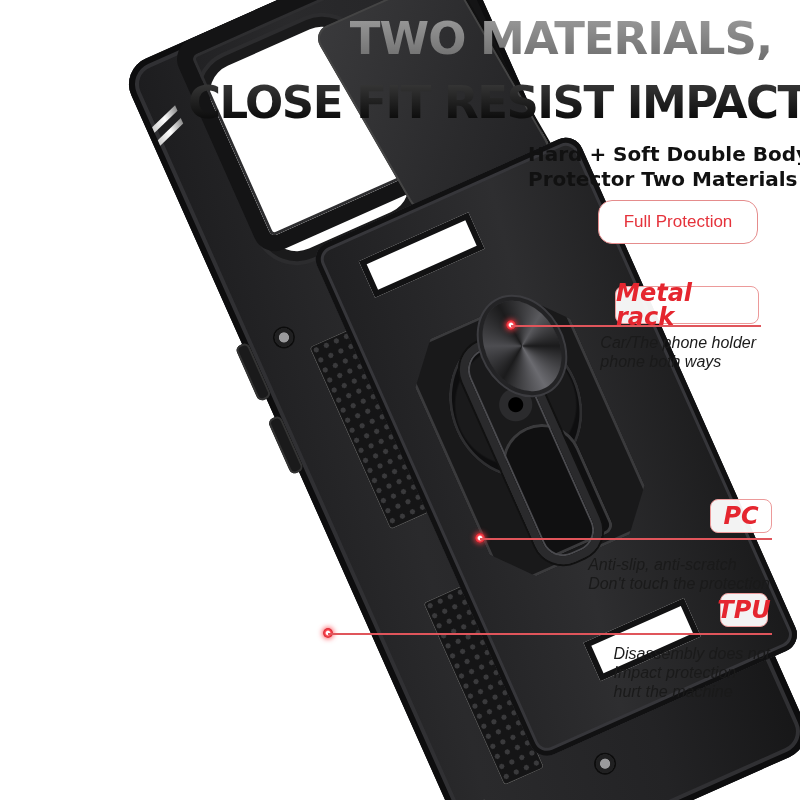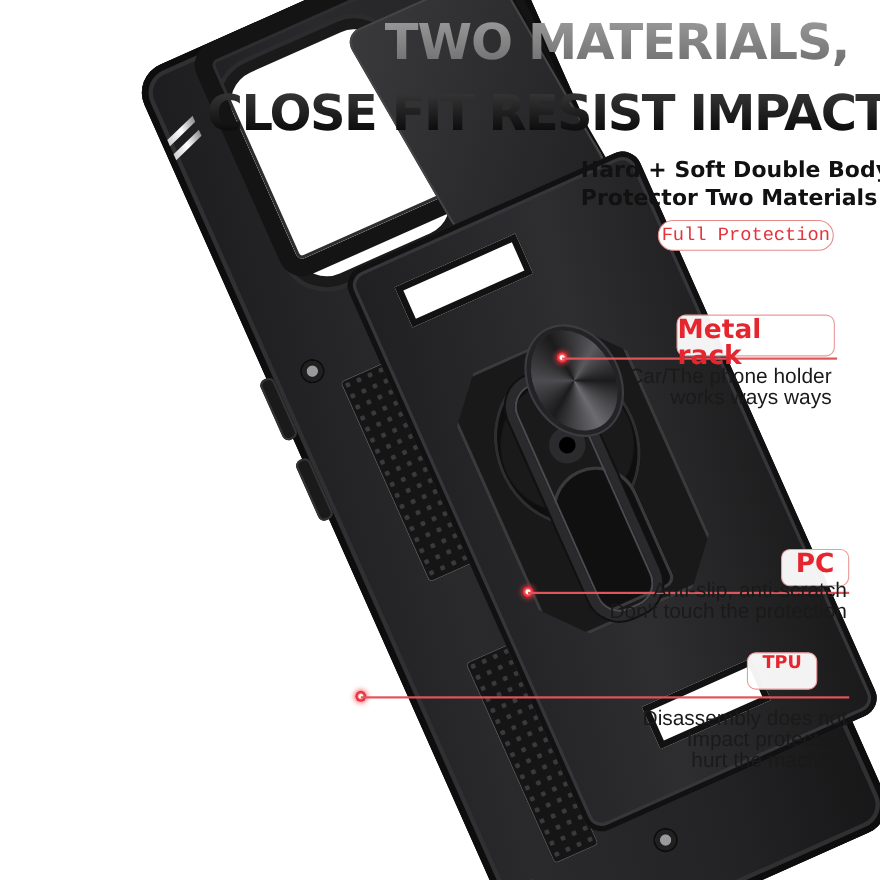--- a/index.html
+++ b/index.html
@@ -155,66 +155,67 @@
 
     .subhead {
       position: absolute; left: 528px; top: 142px;
       font-family: "DejaVu Sans", sans-serif;
       font-weight: 700; font-size: 20px; color: #111;
       line-height: 25px; white-space: nowrap;
     }
 
     .pill {
       position: absolute; left: 598px; top: 200px;
-      width: 160px; height: 28px;
+      width: 160px; height: 44px;
       border: 1.5px solid #e58c8c; border-radius: 14px;
       color: #e5323b; font-size: 17px;
       display: flex; align-items: center; justify-content: center;
-      font-family: Liberation Mono, monospace;
+      font-family: Liberation Sans, sans-serif;
       background: #fff;
     }
 
     
     .callout-tag {
       position: absolute;
       border: 1.5px solid #ec9a9a; border-radius: 8px;
       color: #e5262f; font-weight: 700;
       font-family: "DejaVu Sans", sans-serif;
-      display: flex; justify-content: center;
+      display: flex; align-items: center; justify-content: center;
       background: rgba(255,255,255,0.95);
       line-height: 1;
+      font-style: italic;
     }
     .tag-metal { left: 615px; top: 286px; width: 144px; height: 38px; font-size: 24px; }
     .tag-pc    { left: 710px; top: 499px; width: 62px;  height: 34px; font-size: 24px; }
-    .tag-tpu   { left: 679px; top: 593px; width: 64px;  height: 34px; font-size: 16px; }
+    .tag-tpu   { left: 720px; top: 593px; width: 48px;  height: 34px; font-size: 24px; }
 
     .callout-line {
       position: absolute; height: 1.5px; background: #e0555b;
     }
     .line-metal { left: 511px; top: 325px; width: 250px; }
     .line-pc    { left: 480px; top: 538px; width: 292px; }
     .line-tpu   { left: 328px; top: 633px; width: 444px; }
 
     .callout-dot {
       position: absolute; width: 10px; height: 10px; border-radius: 50%;
       background: radial-gradient(circle, #ffffff 0 25%, #ff4c55 40%, #d3222b 70%);
       box-shadow: 0 0 5px 1px rgba(255,60,70,0.8);
     }
     .dot-metal { left: 506px; top: 320px; }
     .dot-pc    { left: 475px; top: 533px; }
     .dot-tpu   { left: 323px; top: 628px; }
 
     .callout-desc {
       position: absolute; right: 30px;
-      text-align: right; color: #1a1a1a;
+      color: #1a1a1a;
       font-family: "Liberation Sans", sans-serif;
-      font-size: 19px; line-height: 19px; white-space: nowrap;
+      font-size: 16px; line-height: 19px; white-space: nowrap; font-style: italic;
     }
     .desc-metal { top: 333px; right: 44px; }
-    .desc-pc    { top: 528px; }
+    .desc-pc    { top: 555px; }
     .desc-tpu   { top: 644px; }
   </style>
 </head>
 <body>
 
 <div class="stage">
 
   <div class="case-group">
     <div class="case-body">
       <div class="camera-window"></div>
@@ -258,21 +259,21 @@
     <span>Full Protection</span>
   </div>
 
   <div class="callout-dot dot-metal"></div>
   <div class="callout-line line-metal"></div>
   <div class="callout-tag tag-metal">
     <span>Metal rack</span>
   </div>
   <div class="callout-desc desc-metal">
     <div>Car/The phone holder</div>
-    <div>works ways ways</div>
+    <div>phone both ways</div>
   </div>
 
   <div class="callout-dot dot-pc"></div>
   <div class="callout-line line-pc"></div>
   <div class="callout-tag tag-pc">
     <span>PC</span>
   </div>
   <div class="callout-desc desc-pc">
     <div>Anti-slip, anti-scratch</div>
     <div>Don't touch the protection</div>

